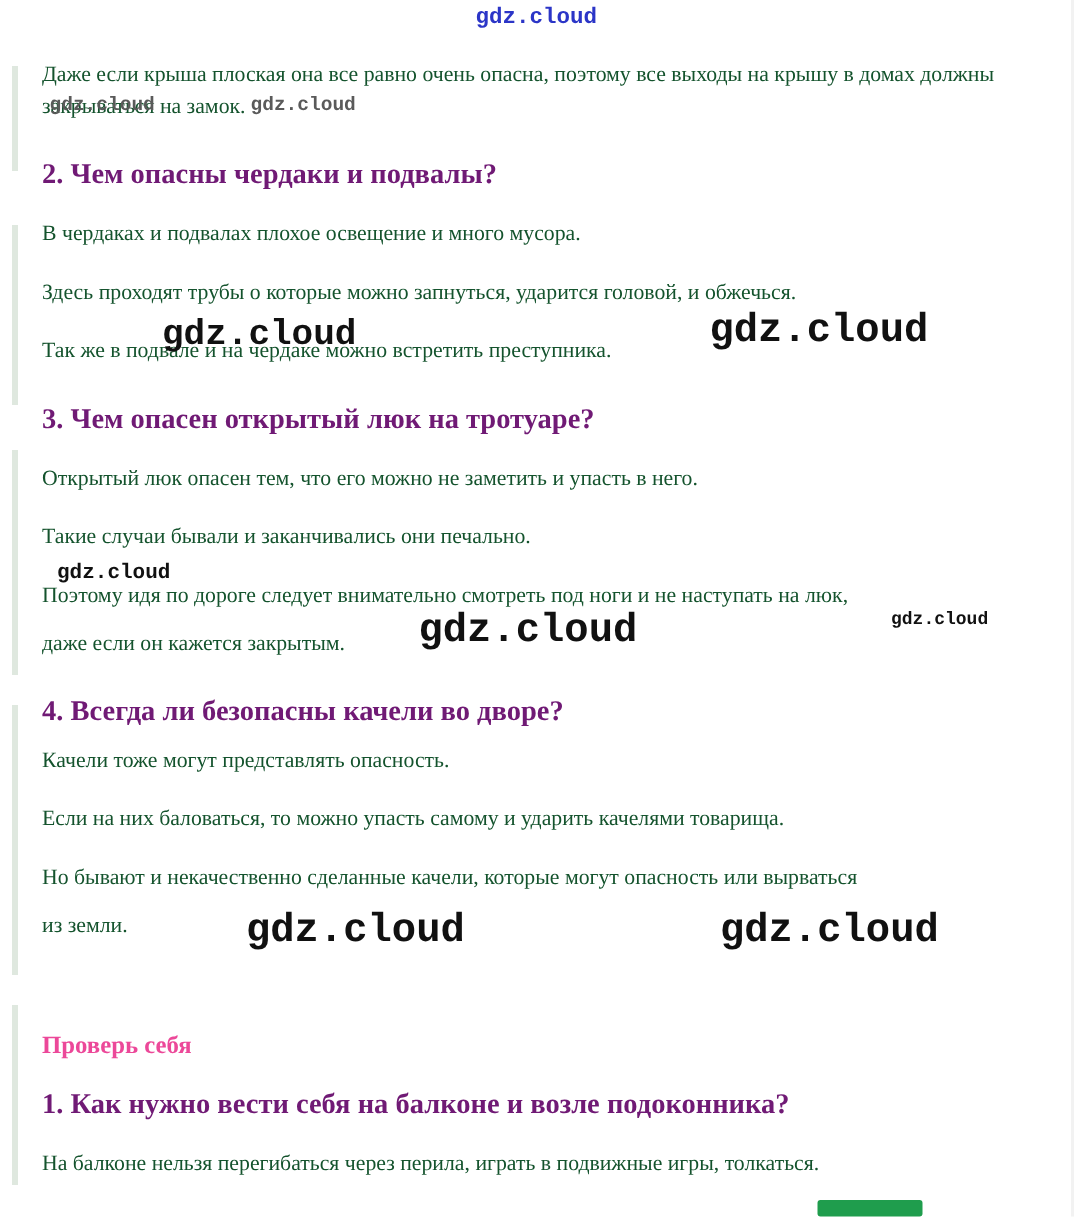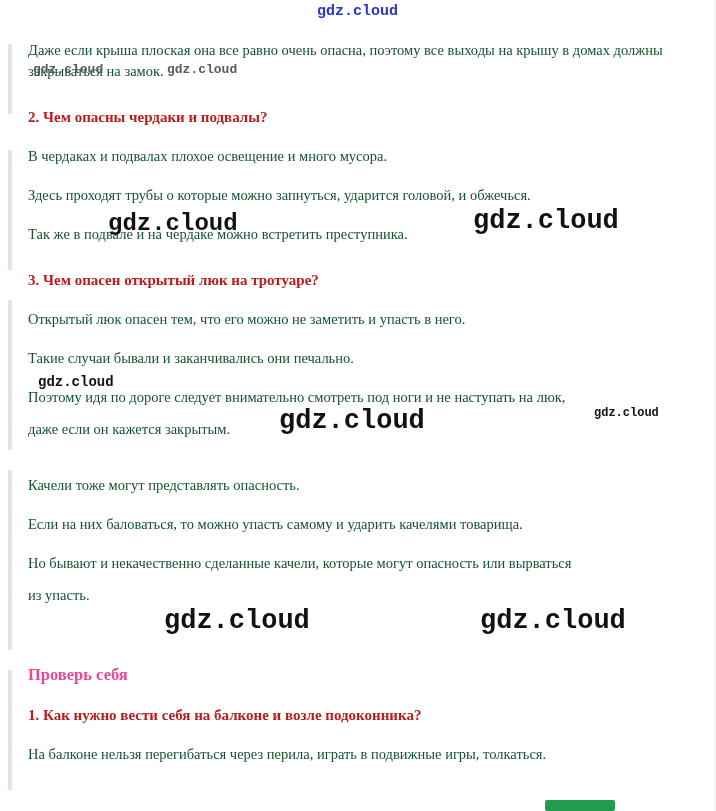--- a/index.html
+++ b/index.html
@@ -47,23 +47,23 @@
     line-height: 21px;
     color: #14532d;
     text-align: left;
   }
   .gap-sm { height: 11px; }
   .gap-md { height: 18px; }
   .gap-lg { height: 24px; }
 
   h2.qhead {
     margin: 0;
-    font-size: 15px;
+    font-size: 19px;
     font-weight: bold;
-    color: #b91c1c;
+    color: #701a75;
     font-family: "Liberation Serif", serif;
     line-height: 22px;
   }
   h2.section {
     margin: 0;
     font-size: 16.5px;
     font-weight: bold;
     color: #ec4899;
     line-height: 22px;
   }
@@ -133,28 +133,29 @@
     <div class="gap-md"></div>
     <p class="para">Открытый люк опасен тем, что его можно не заметить и упасть в него.</p>
     <div class="gap-md"></div>
     <p class="para">Такие случаи бывали и заканчивались они печально.</p>
     <div class="gap-md"></div>
     <p class="para">Поэтому идя по дороге следует внимательно смотреть под ноги и не наступать на люк,</p>
     <div class="gap-sm"></div>
     <p class="para">даже если он кажется закрытым.</p>
 
     <div class="gap-lg"></div>
+    <h2 class="qhead">4. Всегда ли безопасны качели во дворе?</h2>
     <div class="gap-sm"></div>
     <p class="para">Качели тоже могут представлять опасность.</p>
     <div class="gap-md"></div>
     <p class="para">Если на них баловаться, то можно упасть самому и ударить качелями товарища.</p>
     <div class="gap-md"></div>
     <p class="para">Но бывают и некачественно сделанные качели, которые могут опасность или вырваться</p>
     <div class="gap-sm"></div>
-    <p class="para">из упасть.</p>
+    <p class="para">из земли.</p>
     <div class="gap-md"></div>
     <div style="height:16px"></div>
 
     <div class="gap-lg"></div>
     <h2 class="section">Проверь себя</h2>
     <div class="gap-md"></div>
     <h2 class="qhead">1. Как нужно вести себя на балконе и возле подоконника?</h2>
     <div class="gap-md"></div>
     <p class="para">На балконе нельзя перегибаться через перила, играть в подвижные игры, толкаться.</p>
 

